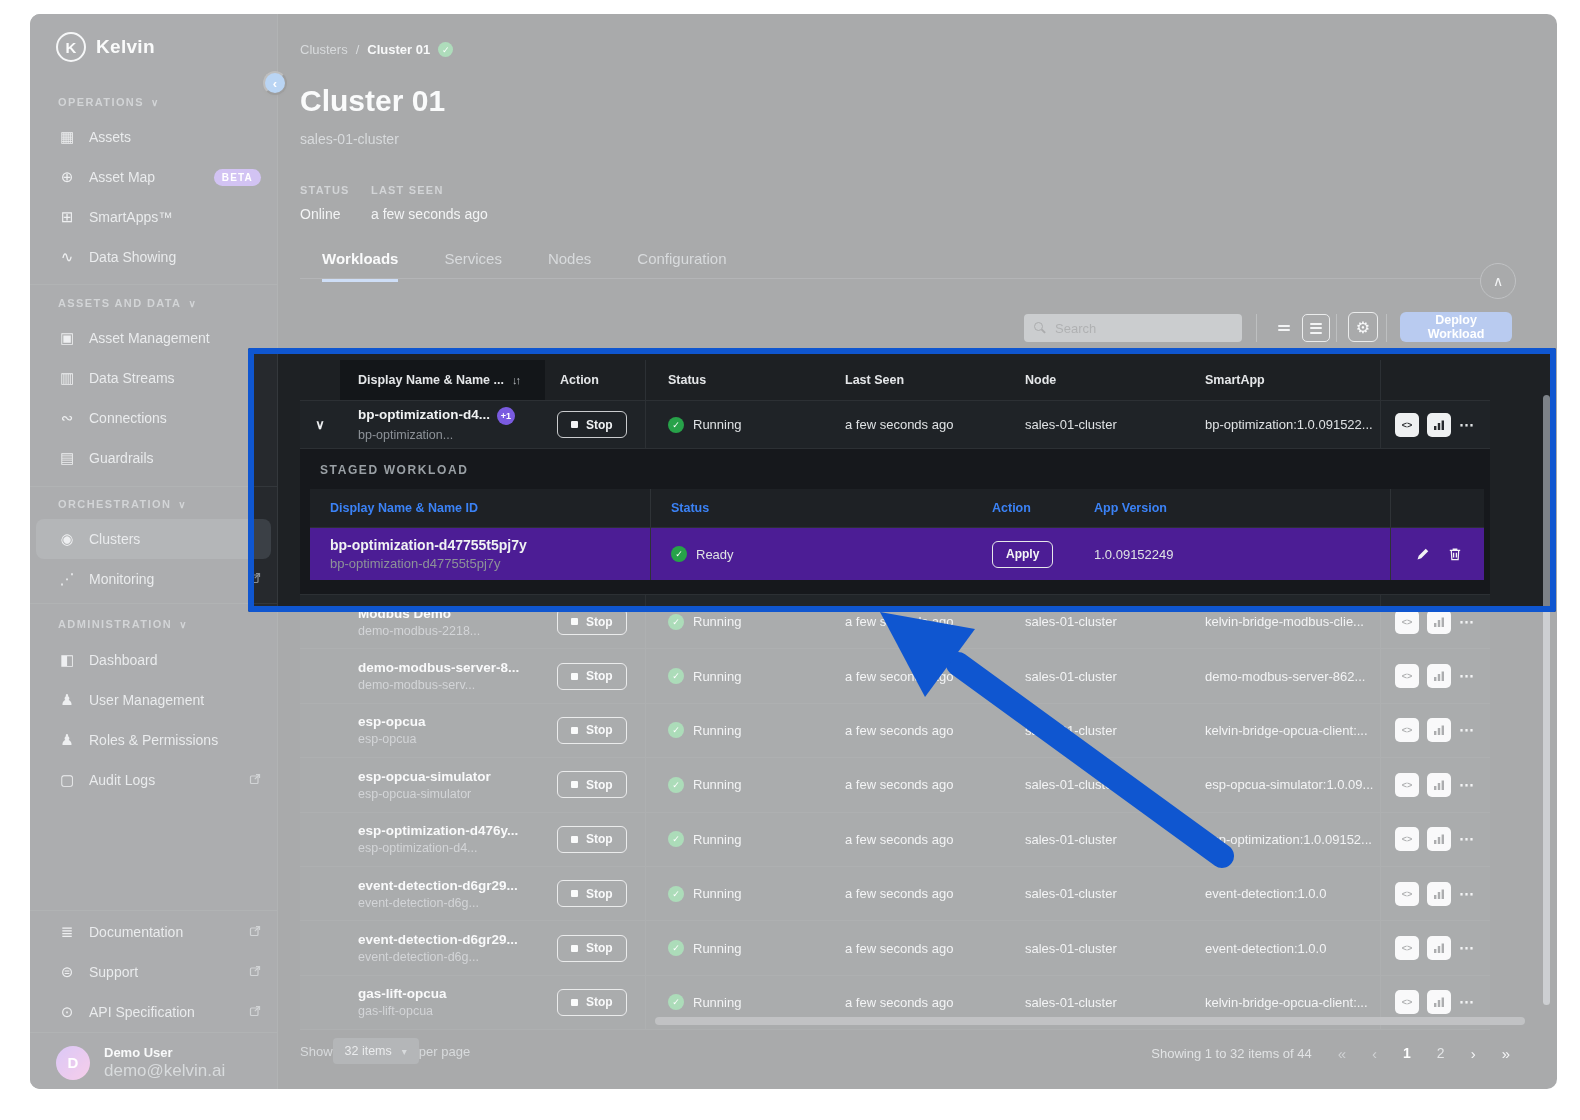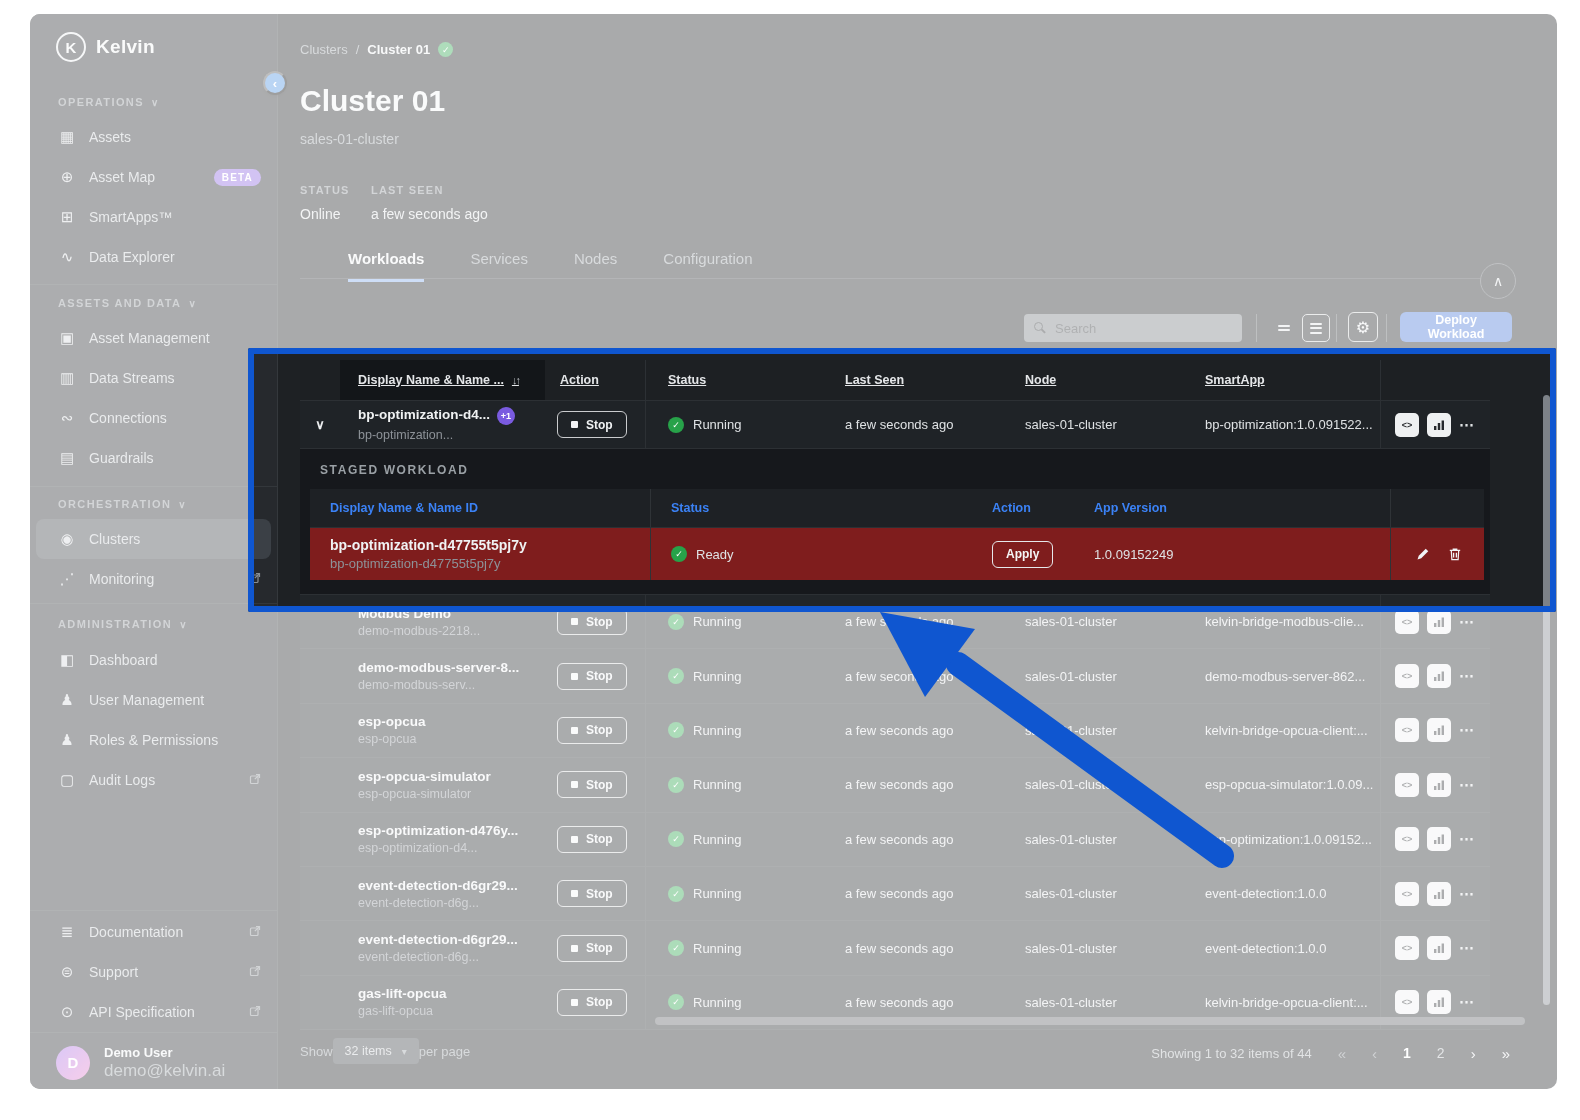--- a/index.html
+++ b/index.html
@@ -29,21 +29,21 @@
   
   .main{position:absolute;left:247px;top:0;right:0;bottom:0;}
   .crumbs{position:absolute;left:270px;top:28px;display:flex;align-items:center;gap:8px;font-size:13px;color:#9aa0a5;}
   .crumbs .cur{color:#eceef0;font-weight:bold;}
   .dot-check{width:15px;height:15px;border-radius:50%;background:#2aa44d;color:#fff;font-size:9px;display:inline-flex;align-items:center;justify-content:center;flex:none;}
   .page-title{position:absolute;left:270px;top:70px;font-size:30px;font-weight:bold;color:#f2f3f5;}
   .page-sub{position:absolute;left:270px;top:117px;font-size:14px;color:#9aa0a5;}
   .kv-label{position:absolute;top:170px;font-size:11px;letter-spacing:1.2px;color:#8b9096;font-weight:bold;}
   .kv-value{position:absolute;top:192px;font-size:14px;color:#dfe2e4;}
 
-  .tabs{position:absolute;left:292px;top:236px;display:flex;gap:46px;font-size:15px;color:#9aa0a5;margin-left:26px;}
+  .tabs{position:absolute;left:292px;top:236px;display:flex;gap:46px;font-size:15px;color:#9aa0a5;}
   .tab{padding-bottom:12px;cursor:pointer;white-space:nowrap;}
   .tab.active{color:#f2f3f5;font-weight:bold;border-bottom:3px solid #7fa9ea;}
   .tabs-div{position:absolute;left:270px;top:264px;width:1210px;height:1px;background:#3a3e42;}
   .collapse-up{position:absolute;left:1450px;top:249px;width:34px;height:34px;border-radius:50%;border:1px solid #5a5e62;background:#1e2124;color:#dfe2e4;display:flex;align-items:center;justify-content:center;font-size:14px;cursor:pointer;}
 
   
   .search{position:absolute;left:994px;top:300px;width:218px;height:28px;background:#777c81;border-radius:4px;display:flex;align-items:center;padding:0 10px;box-sizing:border-box;}
   .search input{border:none;background:transparent;outline:none;font-size:13px;color:#1e2124;width:100%;font-family:"Liberation Sans",sans-serif;}
   .search input::placeholder{color:#23262a;opacity:.85;}
   .mag{width:11px;height:12px;position:relative;margin-right:8px;flex:none;}
@@ -52,21 +52,21 @@
   .tb-div{position:absolute;top:300px;width:1px;height:28px;background:#55595d;}
   .viewbtn{position:absolute;top:300px;width:28px;height:28px;border-radius:5px;display:flex;flex-direction:column;align-items:center;justify-content:center;gap:2.5px;cursor:pointer;box-sizing:border-box;}
   .viewbtn i{display:block;width:12px;height:2px;background:#dfe2e4;border-radius:1px;}
   .viewbtn.bordered{border:1px solid #caccce;}
   .gearbtn{position:absolute;left:1318px;top:298px;width:30px;height:30px;border:1px solid #caccce;border-radius:6px;color:#eceef0;display:flex;align-items:center;justify-content:center;font-size:16px;cursor:pointer;box-sizing:border-box;}
   .deploy{position:absolute;left:1370px;top:298px;width:112px;height:30px;background:#4878d8;border:none;border-radius:6px;color:#fff;font-size:12.5px;font-weight:bold;cursor:pointer;font-family:"Liberation Sans",sans-serif;}
 
   
   .table{position:absolute;left:270px;top:346px;width:1190px;}
   .thead{display:flex;height:40px;background:#1d2023;align-items:stretch;border-bottom:1px solid #2c3034;}
-  .th{display:flex;align-items:center;padding-left:18px;font-size:12.5px;font-weight:bold;color:#e4e6e8;box-sizing:border-box;text-decoration:underline;}
+  .th{display:flex;align-items:center;padding-left:18px;font-size:12.5px;font-weight:bold;color:#e4e6e8;box-sizing:border-box;}
   .th.sorted{background:#131619;}
   .sort-ic{margin-left:8px;font-size:11px;color:#b8bcc0;letter-spacing:-2px;}
   .trow{display:flex;height:53.4px;background:#212529;border-bottom:1px solid #2c3034;align-items:stretch;}
   .trow.xrow{height:47px;background:#1f2327;}
   .cc{display:flex;align-items:center;padding-left:18px;box-sizing:border-box;font-size:13px;color:#dfe2e4;overflow:hidden;white-space:nowrap;}
   .w-chev{width:40px;padding-left:0;justify-content:center;}
   .w-name{width:205px;}
   .w-action{width:100px;padding-left:12px;}
   .w-status{width:185px;border-left:1px solid #2c3034;padding-left:22px;}
   .w-seen{width:180px;padding-left:15px;}
@@ -82,21 +82,21 @@
   .stopsq{width:7px;height:7px;background:#f2f3f5;border-radius:1px;display:inline-block;}
   .okdot{width:16px;height:16px;border-radius:50%;background:#27a249;color:#fff;font-size:9px;display:inline-flex;align-items:center;justify-content:center;margin-right:9px;flex:none;}
   .sqbtn{width:24px;height:24px;border-radius:5px;background:#eef0f1;color:#26292d;display:inline-flex;align-items:center;justify-content:center;font-size:9px;font-weight:bold;cursor:pointer;flex:none;}
   .dots{color:#dfe2e4;font-size:15px;font-weight:bold;cursor:pointer;letter-spacing:1px;}
 
   
   .staged{height:146px;background:#16181c;border-bottom:1px solid #2c3034;position:relative;box-sizing:border-box;}
   .staged-label{position:absolute;left:20px;top:14px;font-size:12px;letter-spacing:1.6px;color:#9aa0a5;font-weight:bold;}
   .stable{position:absolute;left:10px;top:40px;width:1174px;}
   .sthead{display:flex;height:38px;background:#1e2125;align-items:stretch;border-bottom:1px solid #2c3034;}
-  .strow{display:flex;height:52px;background:#7f1d1d;align-items:stretch;}
+  .strow{display:flex;height:52px;background:#4c1d95;align-items:stretch;}
   .sh{display:flex;align-items:center;padding-left:20px;font-size:12.5px;font-weight:bold;color:#3b82f6;box-sizing:border-box;}
   .sc{display:flex;align-items:center;padding-left:20px;box-sizing:border-box;font-size:13px;color:#dfe2e4;}
   .sw-name{width:340px;}
   .sw-status{width:330px;border-left:1px solid #2f3337;}
   .sw-action{width:90px;padding-left:12px;}
   .sw-version{width:320px;padding-left:24px;}
   .sw-icons{width:94px;border-left:1px solid #2f3337;gap:18px;padding-left:24px;}
   .applybtn{height:27px;padding:0 13px;background:transparent;border:1px solid #e6e8ea;border-radius:6px;color:#f5f6f7;font-size:12px;font-weight:bold;cursor:pointer;font-family:"Liberation Sans",sans-serif;}
   .ic-white{cursor:pointer;display:inline-flex;}
 
@@ -143,21 +143,21 @@
         <span class="side-ico">⊕</span>
         <span class="side-label">Asset Map</span>
         <span class="badge-beta">BETA</span>
       </div>
       <div class="srow" style="top:183px">
         <span class="side-ico">⊞</span>
         <span class="side-label">SmartApps™</span>
       </div>
       <div class="srow" style="top:223px">
         <span class="side-ico">∿</span>
-        <span class="side-label">Data Explorer</span>
+        <span class="side-label">Data Showing</span>
       </div>
 
       <div class="side-div" style="top:270px"></div>
       <div class="section-label" style="top:279px">
         <span>ASSETS AND DATA</span>
         <span class="chev">∨</span>
       </div>
       <div class="srow" style="top:304px">
         <span class="side-ico">▣</span>
         <span class="side-label">Asset Management</span>

